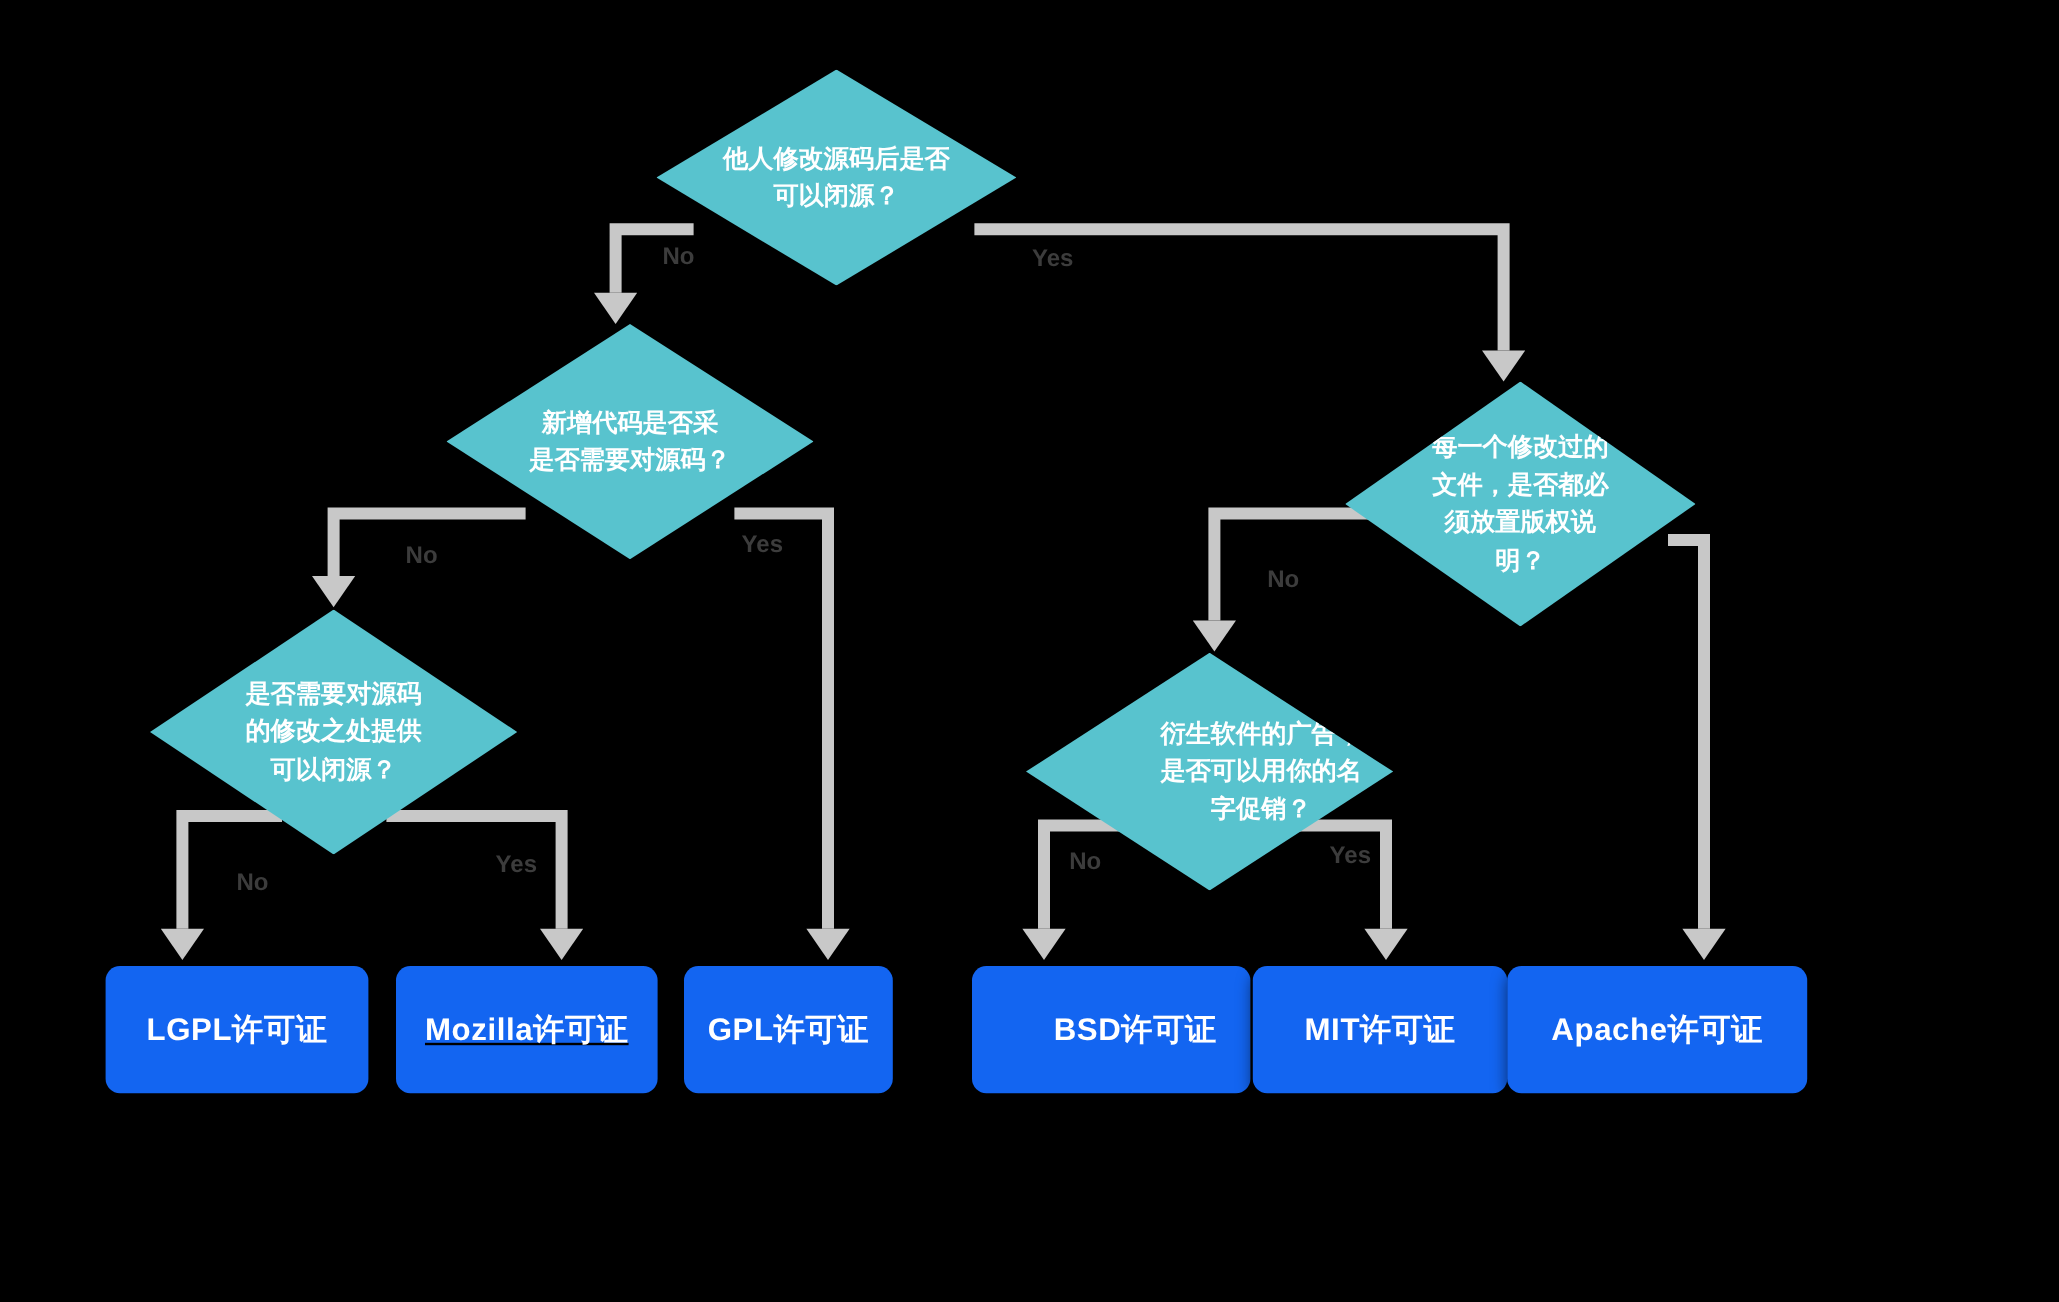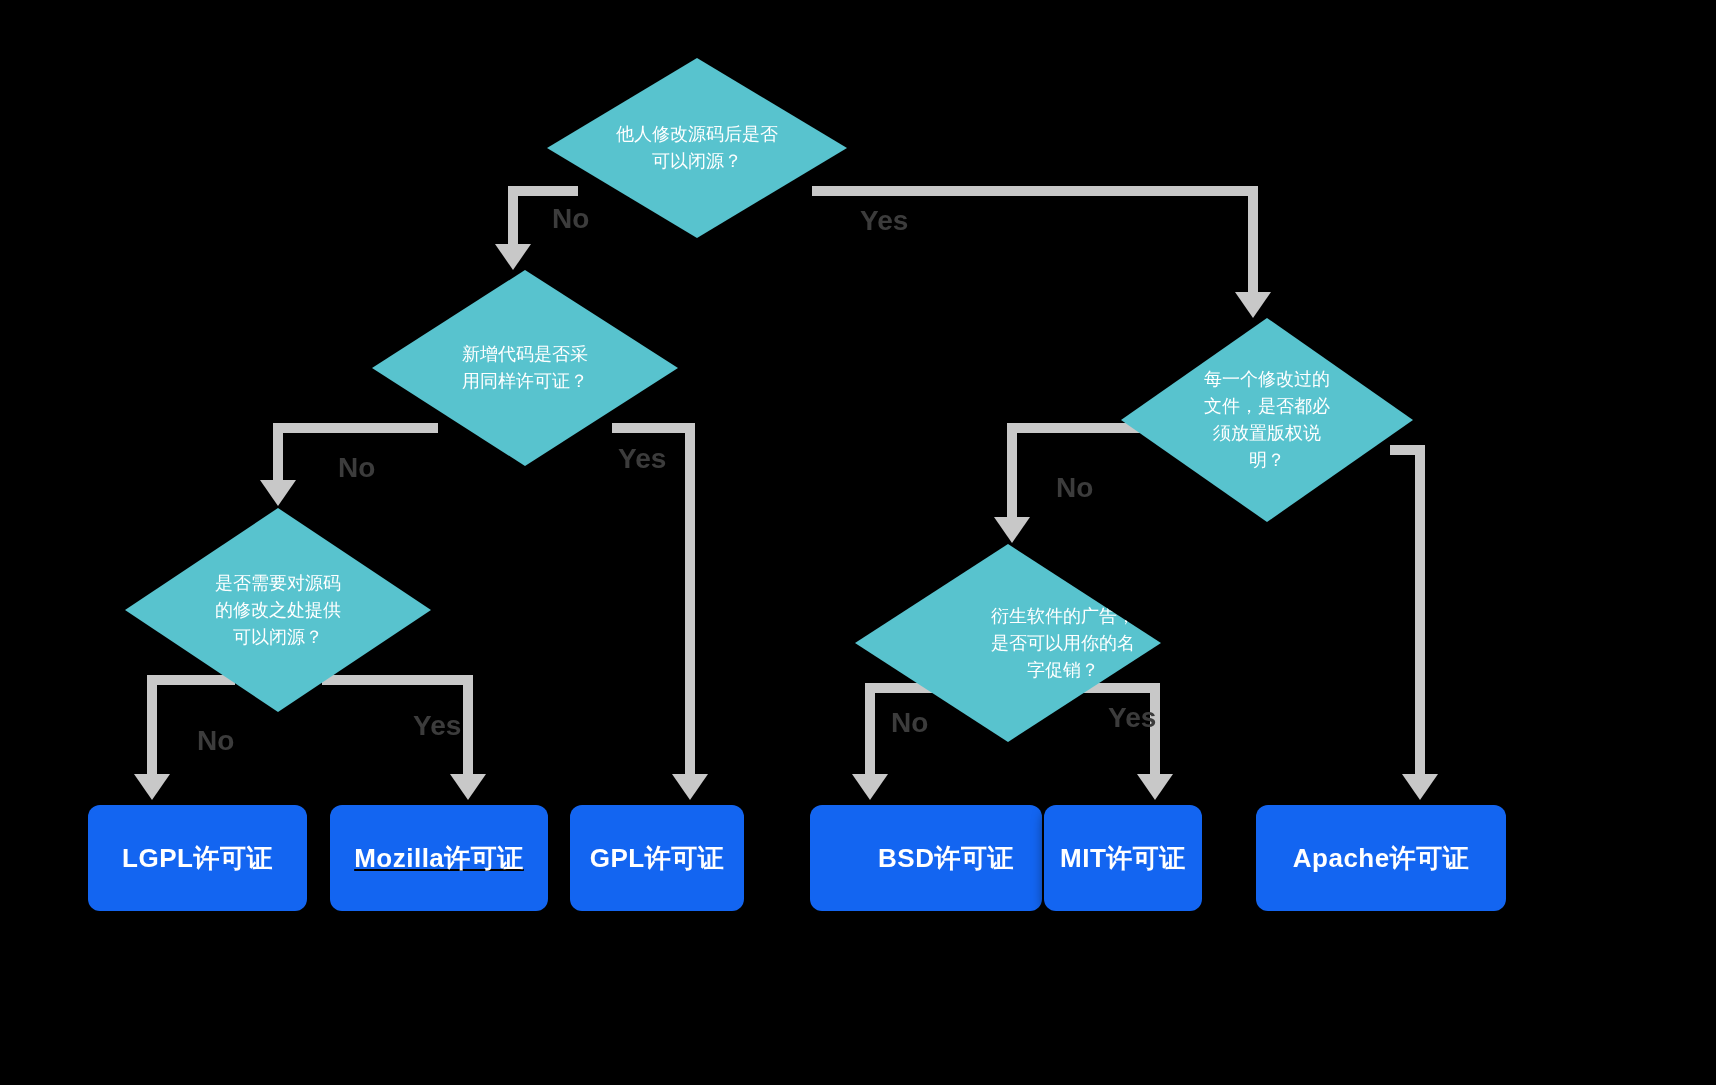--- a/index.html
+++ b/index.html
@@ -25,22 +25,22 @@
     position: absolute;
     background: #58C3CE;
     clip-path: polygon(50% 0%, 100% 50%, 50% 100%, 0% 50%);
     display: flex;
     align-items: center;
     justify-content: center;
     text-align: center;
   }
   .diamond .dtext {
     color: #FFFFFF;
-    font-size: 18px;
-    font-weight: normal;
+    font-size: 21px;
+    font-weight: bold;
     line-height: 1.5;
     white-space: pre-line;
     padding: 0 26px;
   }
   .license {
     position: absolute;
     background: #1365F1;
     border-radius: 12px;
     display: flex;
     align-items: center;
@@ -50,21 +50,21 @@
   .license .rtext {
     color: #FFFFFF;
     font-size: 26px;
     font-weight: 600;
     letter-spacing: 0.5px;
     text-align: right;
   }
   .edge-label {
     position: absolute;
     color: #3C3C3C;
-    font-size: 28px;
+    font-size: 20px;
     font-weight: 700;
   }
 </style>
 </head>
 <body>
 
 <div class="stage">
 
   <svg class="connectors" viewBox="0 0 1716 1085" xmlns="http://www.w3.org/2000/svg">
     <g stroke="#C8C8C8" stroke-width="10" fill="none" stroke-linejoin="miter">
@@ -113,21 +113,21 @@
     </g>
   </svg>
 
   <div class="diamond" style="left:547px; top:58px; width:300px; height:180px;">
     <span class="dtext">他人修改源码后是否
 可以闭源？</span>
   </div>
 
   <div class="diamond" style="left:372px; top:270px; width:306px; height:196px;">
     <span class="dtext">新增代码是否采
-用同样许可证？</span>
+是否需要对源码？</span>
   </div>
 
   <div class="diamond" style="left:125px; top:508px; width:306px; height:204px;">
     <span class="dtext">是否需要对源码
 的修改之处提供
 可以闭源？</span>
   </div>
 
   <div class="diamond" style="left:1121px; top:318px; width:292px; height:204px;">
     <span class="dtext">每一个修改过的
@@ -151,21 +151,21 @@
   </div>
 
   <div class="license" style="left:570px; top:805px; width:174px; height:106px;">
     <span class="rtext">GPL许可证</span>
   </div>
 
   <div class="license" style="left:810px; top:805px; width:192px; height:106px;padding-left:40px;">
     <span class="rtext">BSD许可证</span>
   </div>
 
-  <div class="license" style="left:1044px; top:805px; width:158px; height:106px;">
+  <div class="license" style="left:1044px; top:805px; width:212px; height:106px;">
     <span class="rtext">MIT许可证</span>
   </div>
 
   <div class="license" style="left:1256px; top:805px; width:250px; height:106px;">
     <span class="rtext">Apache许可证</span>
   </div>
 
   <div class="edge-label" style="left:552px; top:203px;">No</div>
 
   <div class="edge-label" style="left:860px; top:205px;">Yes</div>

